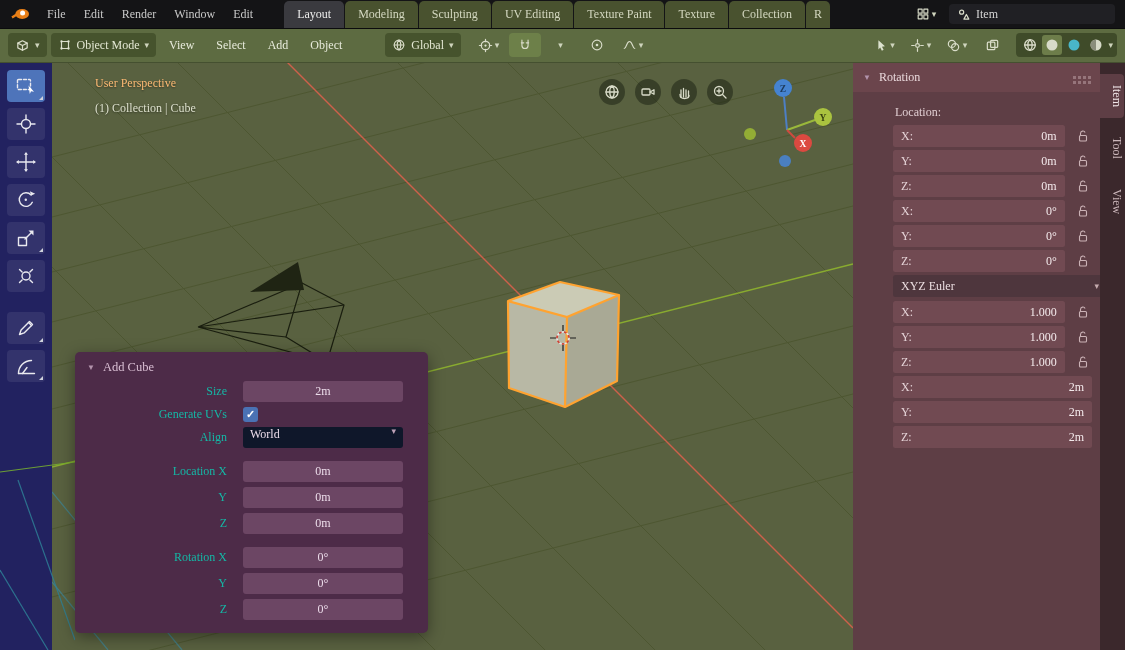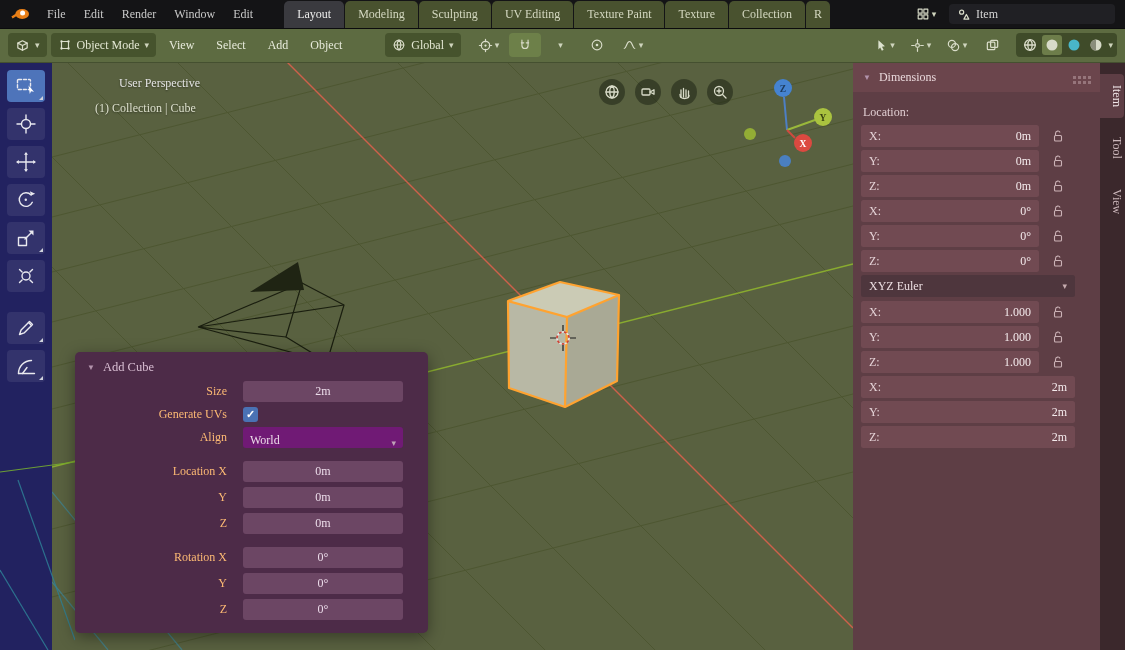--- a/index.html
+++ b/index.html
@@ -41,48 +41,48 @@
   .tool{position:relative;width:38px;height:32px;border-radius:4px;background:rgba(255,255,255,.08);
         display:flex;align-items:center;justify-content:center;}
   .tool.active{background:#4e74ba;}
   .tool.gap{margin-top:14px;}
   .tool.sub::after{content:"";position:absolute;right:2px;bottom:2px;border-left:4px solid transparent;
         border-bottom:4px solid #cfd2dc;}
   .ti{stroke:#e9e9ef;fill:none;stroke-width:1.4;stroke-linecap:round;stroke-linejoin:round;}
   
   .viewport{position:absolute;left:52px;top:62px;width:801px;height:588px;background:#596140;overflow:hidden;}
   .scene-svg{position:absolute;left:0;top:0;}
-  .vp-label{position:absolute;left:43px;top:14px;color:#e5e5e5;text-shadow:0 1px 2px rgba(0,0,0,.45);z-index:3;margin-left:24px;}
+  .vp-label{position:absolute;left:43px;top:14px;color:#fdba74;text-shadow:0 1px 2px rgba(0,0,0,.45);z-index:3;}
   .vp-crumb{position:absolute;left:43px;top:39px;color:#dde0cd;text-shadow:0 1px 2px rgba(0,0,0,.45);z-index:3;}
   .vp-btns{position:absolute;left:547px;top:17px;display:flex;gap:10px;z-index:4;}
   .vp-btn{width:26px;height:26px;border-radius:50%;background:rgba(30,36,20,.55);
           display:flex;align-items:center;justify-content:center;}
   .ic{stroke:#d9dcc9;fill:none;stroke-width:1.3;stroke-linecap:round;stroke-linejoin:round;}
   .corner-svg{position:absolute;left:0;top:440px;z-index:12;pointer-events:none;}
   
   .acube{position:absolute;left:75px;top:352px;width:353px;background:#4d2b48;border-radius:5px;
          box-shadow:0 4px 16px rgba(0,0,0,.4);z-index:15;padding-bottom:13px;}
   .acube-h{display:flex;align-items:center;gap:8px;padding:8px 12px 6px;color:#d9bed3;font-size:12.5px;}
   .tri{font-size:8px;color:#b293ab;}
   .acube-grid{display:grid;grid-template-columns:168px 1fr;row-gap:5px;align-items:center;padding-right:18px;}
-  .alabel{text-align:right;padding-right:16px;color:#fdba74;}
+  .alabel{text-align:right;padding-right:16px;color:#14b8a6;}
   .afield{height:21px;width:160px;background:#6c4664;border-radius:3px;color:#ecdcea;
           display:flex;align-items:center;justify-content:center;}
-  .adrop{height:21px;width:146px;background:#701a75;border-radius:3px;color:#ecdcea;
-         display:flex;align-items:flex-end;padding:0 7px;gap:40px;}
+  .adrop{height:21px;width:146px;background:#0f172a;border-radius:3px;color:#ecdcea;
+         display:flex;align-items:flex-start;padding:0 7px;gap:40px;}
   .adrop .chev{margin-left:auto;color:#bfa2b8;}
   .acheck{width:15px;height:15px;background:#4a72b4;border-radius:3px;color:#fff;font-size:11px;
           display:flex;align-items:center;justify-content:center;font-weight:bold;}
   .aspacer{grid-column:1/3;height:3px;}
   
   .sidebar{position:absolute;left:853px;top:62px;width:247px;bottom:0;background:#5e3e45;z-index:20;}
   .side-h{height:30px;background:#6b454c;display:flex;align-items:center;gap:8px;padding:0 10px;color:#ead9dc;}
   .grip{margin-left:auto;width:3px;height:3px;background:#96757b;margin-right:14px;
         box-shadow:5px 0 #96757b,10px 0 #96757b,15px 0 #96757b,0 5px #96757b,5px 5px #96757b,10px 5px #96757b,15px 5px #96757b;}
-  .side-body{padding:4px 8px 12px 8px;}
+  .side-body{padding:4px 8px 12px 8px;margin-left:32px;}
   .sec-label{color:#e0cdd1;margin:9px 2px 5px;}
   .frow{display:flex;align-items:center;gap:10px;margin-bottom:3px;}
   .ffield{width:162px;height:22px;background:#714a52;border-radius:2.5px;display:flex;align-items:center;
           padding:0 8px;color:#e5d3d7;}
   .ffield .val{margin-left:auto;color:#f4eaec;}
   .ffield.wide{width:198px;}
   .lock{width:18px;height:18px;display:flex;align-items:center;justify-content:center;}
   .dd{width:198px;height:22px;background:#4e363d;border-radius:2.5px;display:flex;align-items:center;
       padding:0 8px;color:#ecdee1;margin:3px 0 4px;}
   .dd .chev{margin-left:auto;color:#c5abaf;}
@@ -454,21 +454,21 @@
       <span class="alabel">Y</span>
       <span class="afield">0°</span>
       <span class="alabel">Z</span>
       <span class="afield">0°</span>
     </div>
   </div>
 
   <div class="sidebar">
     <div class="side-h">
       <span class="tri">▼</span>
-      <span>Dimensions</span>
+      <span>Rotation</span>
       <span class="grip"></span>
     </div>
     <div class="side-body">
 
       <div class="sec-label">Location:</div>
       <div class="frow">
         <span class="ffield">
           <span>X:</span>
           <span class="val">0m</span>
         </span>

